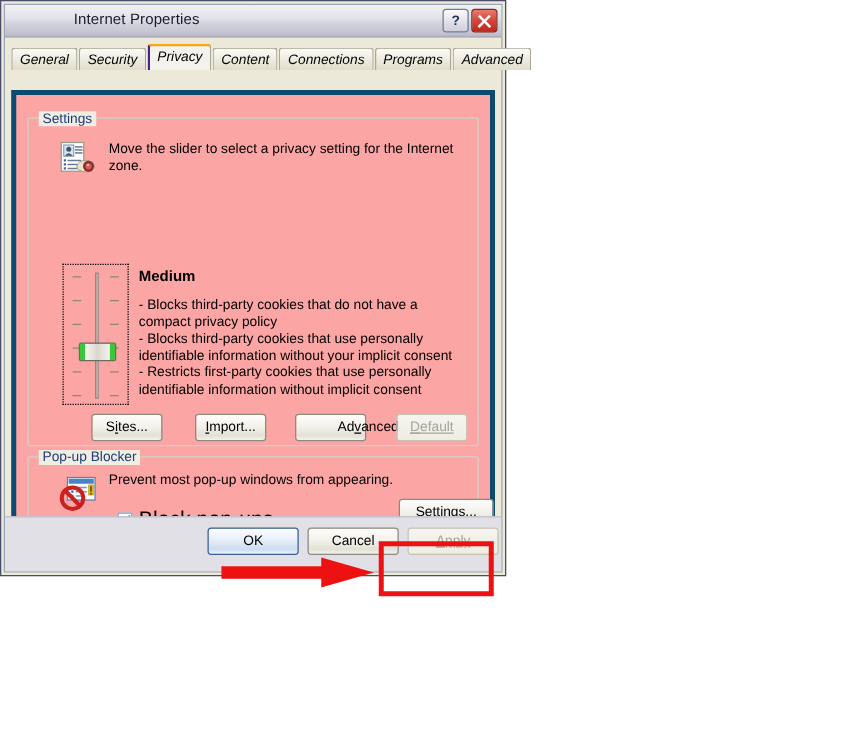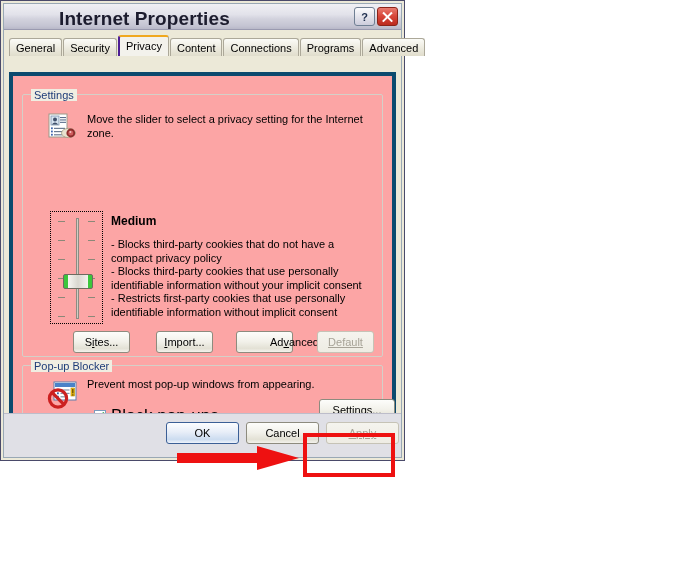--- a/index.html
+++ b/index.html
@@ -49,22 +49,22 @@
     height: 26px;
     background: linear-gradient(to bottom,
         #f0f0f4 0%, #e2e2ea 42%, #d2d2dd 60%, #c4c4d2 88%, #b8b8c8 100%);
     border-bottom: 1px solid #9a9ab0;
     box-sizing: border-box;
   }
   .title-text {
     position: absolute;
     left: 7px;
     top: 4px;
-    font-size: 19px;
-    font-weight: bold;
+    font-size: 12px;
+    font-weight: normal;
     color: #1c1c2e;
     letter-spacing: 0.1px;
     white-space: nowrap;
     padding-left: 48px;
   }
   .title-buttons {
     position: absolute;
     right: 3px;
     top: 3px;
     display: flex;
@@ -121,20 +121,21 @@
     font-size: 11px;
     background: linear-gradient(to bottom, #fbfbf7 0%, #eceade 55%, #e0ddcc 100%);
     border: 1px solid #aca899;
     border-bottom: none;
     border-radius: 3px 3px 0 0;
     margin-right: 1px;
     color: #000;
     cursor: default;
     white-space: nowrap;
     box-sizing: border-box;
+    font-style: italic;
   }
   .tab.active {
     height: 21px;
     line-height: 19px;
     background: #f3f2ec;
     border-top: 2px solid #f0a81e;
     border-left: 2px solid #4c1d95;
     border-right: 1px solid #aca899;
     margin: 0 1px 0 0;
     position: relative;

